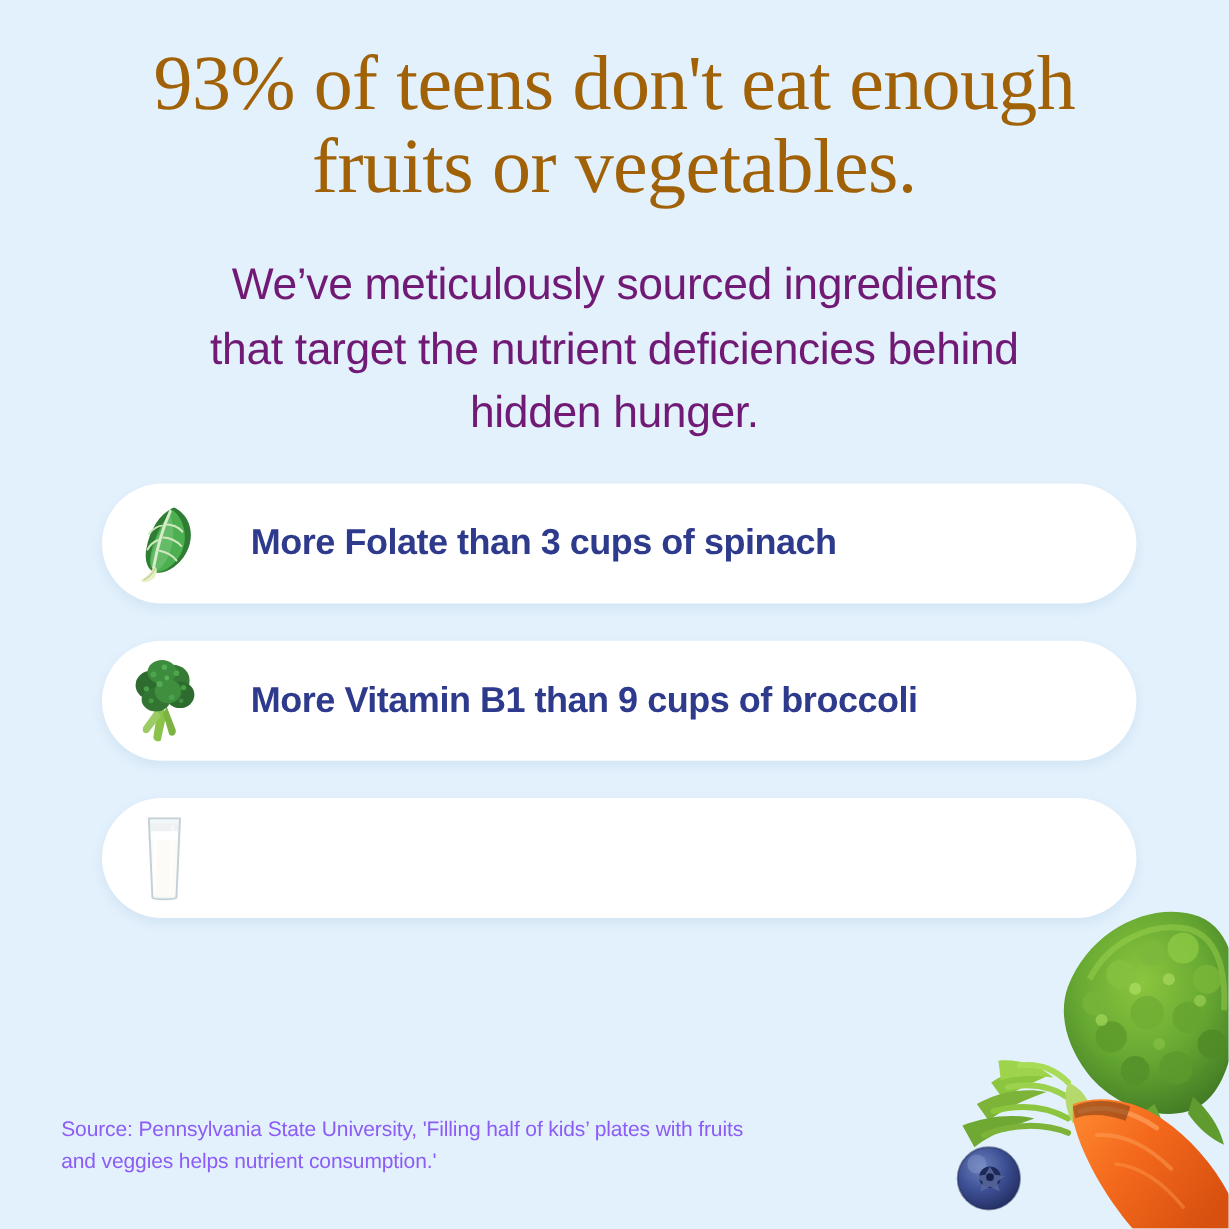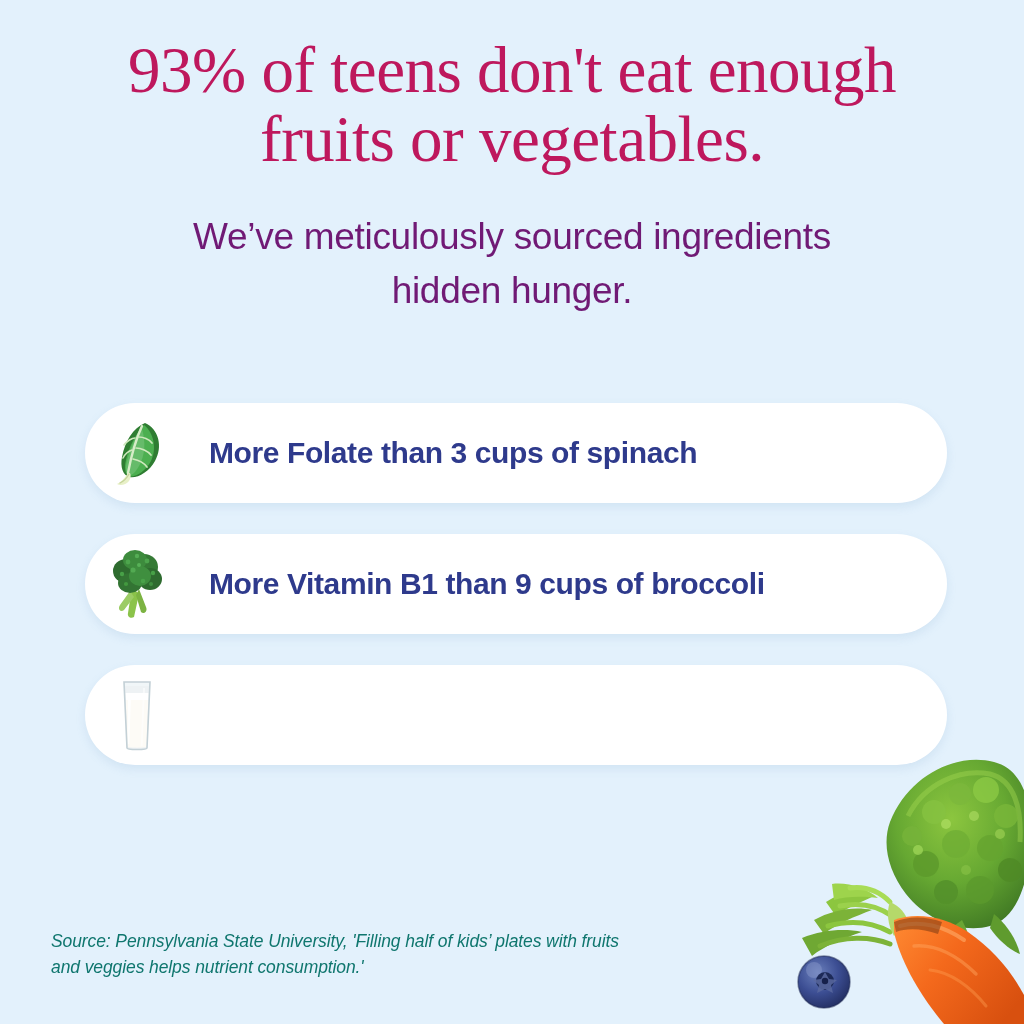--- a/index.html
+++ b/index.html
@@ -28,21 +28,21 @@
   .headline {
     position: absolute;
     top: 36px;
     left: 26px;
     width: 972px;
     text-align: center;
     font-family: "Liberation Serif", "DejaVu Serif", serif;
     font-size: 65px;
     line-height: 1.06;
     letter-spacing: -0.5px;
-    color: #be185d;
+    color: #a16207;
     font-weight: 400;
   }
 
   
   .subhead {
     position: absolute;
     top: 210px;
     left: 70px;
     width: 884px;
     text-align: center;
@@ -92,23 +92,22 @@
   }
 
   
   .source {
     position: absolute;
     top: 928px;
     left: 51px;
     width: 680px;
     font-size: 17.5px;
     line-height: 1.5;
-    color: #0f766e;
+    color: #8b5cf6;
     letter-spacing: -0.1px;
-    font-style: italic;
   }
 
   
   .produce {
     position: absolute;
     right: 0;
     bottom: 0;
     width: 330px;
     height: 300px;
     pointer-events: none;
@@ -124,20 +123,21 @@
 
 <div id="page">
 
   <div class="headline">
     <div>93% of teens don't eat enough</div>
     <div>fruits or vegetables.</div>
   </div>
 
   <div class="subhead">
     <div>We’ve meticulously sourced ingredients</div>
+    <div>that target the nutrient deficiencies behind</div>
     <div>hidden hunger.</div>
   </div>
 
   <div class="cards">
 
     <div class="card">
       <div class="card-icon">
         <svg width="64" height="72" viewBox="0 0 64 72">
           <path d="M40 6 C54 12 58 30 50 44 C44 55 32 62 24 60 C18 58 15 50 17 40 C20 24 28 11 40 6 Z" fill="#2f7d32"></path>
           <path d="M39 8 C31 16 24 30 21 43 C19 51 20 57 24 59 C30 61 40 55 46 44 C52 32 49 16 39 8 Z" fill="#4caf50"></path>

